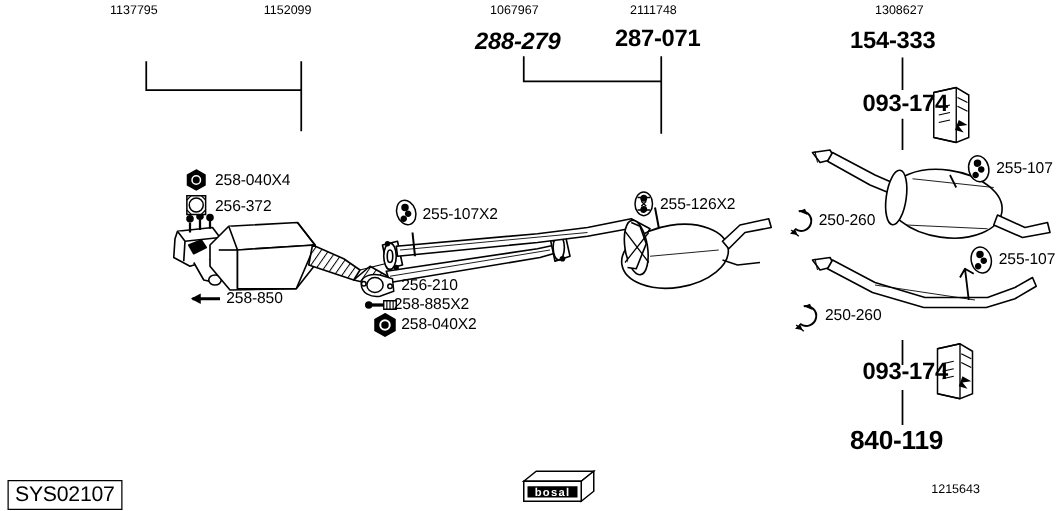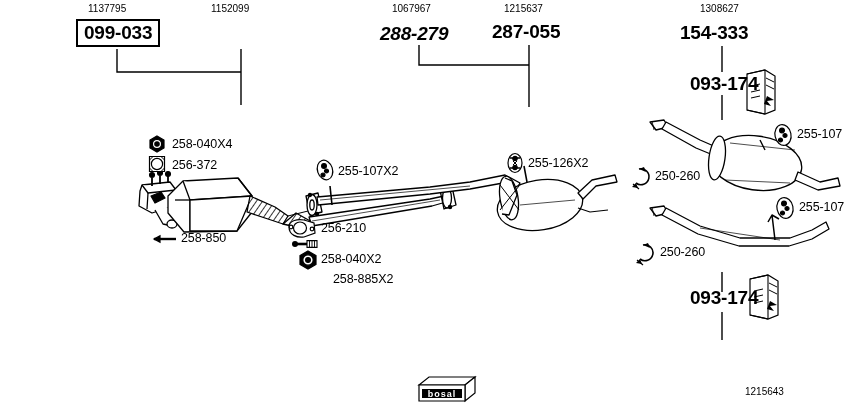--- a/index.html
+++ b/index.html
@@ -263,47 +263,48 @@
         <path d="M18 -6 L28 -14 L28 2 L18 10 Z" fill="#fff"></path>
         <path d="M-28 -6 L18 -6 L18 10 L-28 10 Z" fill="#fff"></path>
         <path d="M-25 -2 L15 -2 L15 7 L-25 7 Z" fill="#000" stroke="none"></path>
         <text x="-5" y="5.6" text-anchor="middle" font-family="'Liberation Sans',sans-serif" font-size="9" font-weight="bold" fill="#fff" stroke="none" letter-spacing="1">bosal</text>
       </g>
 
     </g>
   </svg>
 
   <div class="txt oem" style="left:88px;top:4px;">1137795</div>
-  <div class="txt code-boxed" style="left:76px;top:19px;">099-033</div>
 
   <div class="txt oem" style="left:211px;top:4px;">1152099</div>
 
   <div class="txt oem" style="left:392px;top:4px;">1067967</div>
   <div class="txt code-big" style="left:380px;top:24px;font-style:italic;">288-279</div>
 
-  <div class="txt oem" style="left:504px;top:4px;">1215637</div>
-  <div class="txt code-big" style="left:492px;top:22px;">287-055</div>
+  <div class="txt oem" style="left:504px;top:4px;">2111748</div>
+  <div class="txt code-big" style="left:492px;top:22px;">287-071</div>
 
   <div class="txt oem" style="left:700px;top:4px;">1308627</div>
   <div class="txt code-big" style="left:680px;top:23px;">154-333</div>
 
   <div class="txt code-big" style="left:690px;top:74px;">093-174</div>
 
   <div class="txt code-big" style="left:690px;top:288px;">093-174</div>
 
+  <div class="txt code-big" style="left:680px;top:342px;font-size:21px;">840-119</div>
   <div class="txt oem" style="left:697px;top:387px;margin-left:48px;">1215643</div>
 
   <div class="txt acc" style="left:172px;top:138px;">258-040X4</div>
   <div class="txt acc" style="left:172px;top:159px;">256-372</div>
   <div class="txt acc" style="left:181px;top:232px;">258-850</div>
   <div class="txt acc" style="left:338px;top:165px;">255-107X2</div>
   <div class="txt acc" style="left:528px;top:157px;">255-126X2</div>
   <div class="txt acc" style="left:321px;top:222px;">256-210</div>
-  <div class="txt acc" style="left:333px;top:237px;margin-top:36px;">258-885X2</div>
+  <div class="txt acc" style="left:315px;top:237px;">258-885X2</div>
   <div class="txt acc" style="left:321px;top:253px;">258-040X2</div>
   <div class="txt acc" style="left:655px;top:170px;">250-260</div>
   <div class="txt acc" style="left:797px;top:128px;">255-107</div>
   <div class="txt acc" style="left:660px;top:246px;">250-260</div>
   <div class="txt acc" style="left:799px;top:201px;">255-107</div>
 
+  <div class="txt sys" style="left:6px;top:384px;">SYS02107</div>
   <div class="txt brandnum" style="left:492px;top:388px;">259-002</div>
 
 </div>
 
 </body></html>

